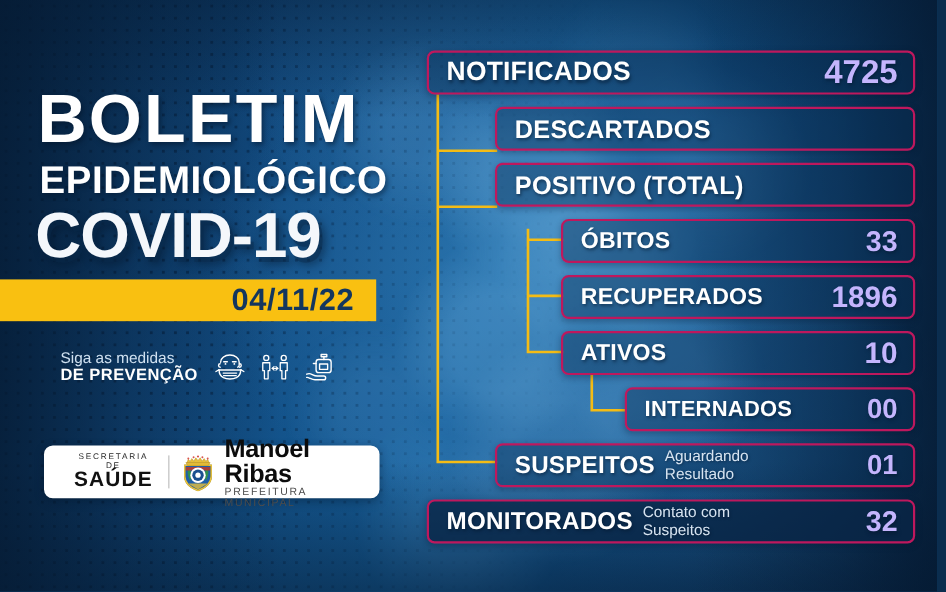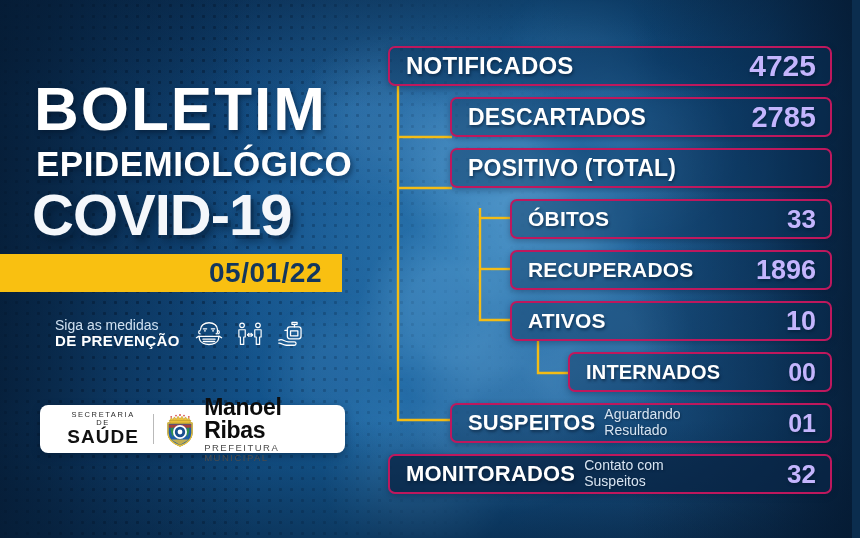--- a/index.html
+++ b/index.html
@@ -162,21 +162,21 @@
 
   <div class="left-panel">
 
     <div class="title-boletim">BOLETIM</div>
 
     <div class="title-epi">EPIDEMIOLÓGICO</div>
 
     <div class="title-covid">COVID-19</div>
 
     <div class="date-band">
-      <span class="date-text">05/01/22</span>
+      <span class="date-text">04/11/22</span>
     </div>
 
     <div class="prevention">
       <div class="prev-text">
         <div class="prev-line1">Siga as medidas</div>
         <div class="prev-line2">DE PREVENÇÃO</div>
       </div>
       <div class="prev-icons">
 
         <span>
@@ -271,21 +271,20 @@
 
         <path d="M158 340 L158 373 L190 373"></path>
       </g>
     </svg>
   <div class="row" style="left: 8px; top: 46px; width: 444px;">
         <span class="label" style="font-size: 24px;">NOTIFICADOS</span>
         <span class="value" style="font-size: 30px;">4725</span>
       </div>
       <div class="row" style="left: 70px; top: 97px; width: 382px;">
         <span class="label" style="font-size: 23px;">DESCARTADOS</span>
-        <span class="value" style="font-size: 29px;">2785</span>
       </div>
       <div class="row" style="left: 70px; top: 148px; width: 382px;">
         <span class="label" style="font-size: 23px;">POSITIVO (TOTAL)</span>
       </div>
       <div class="row" style="left: 130px; top: 199px; width: 322px;">
         <span class="label" style="font-size: 21px;">ÓBITOS</span>
         <span class="value" style="font-size: 26px;">33</span>
       </div>
       <div class="row" style="left: 130px; top: 250px; width: 322px;">
         <span class="label" style="font-size: 21px;">RECUPERADOS</span>

